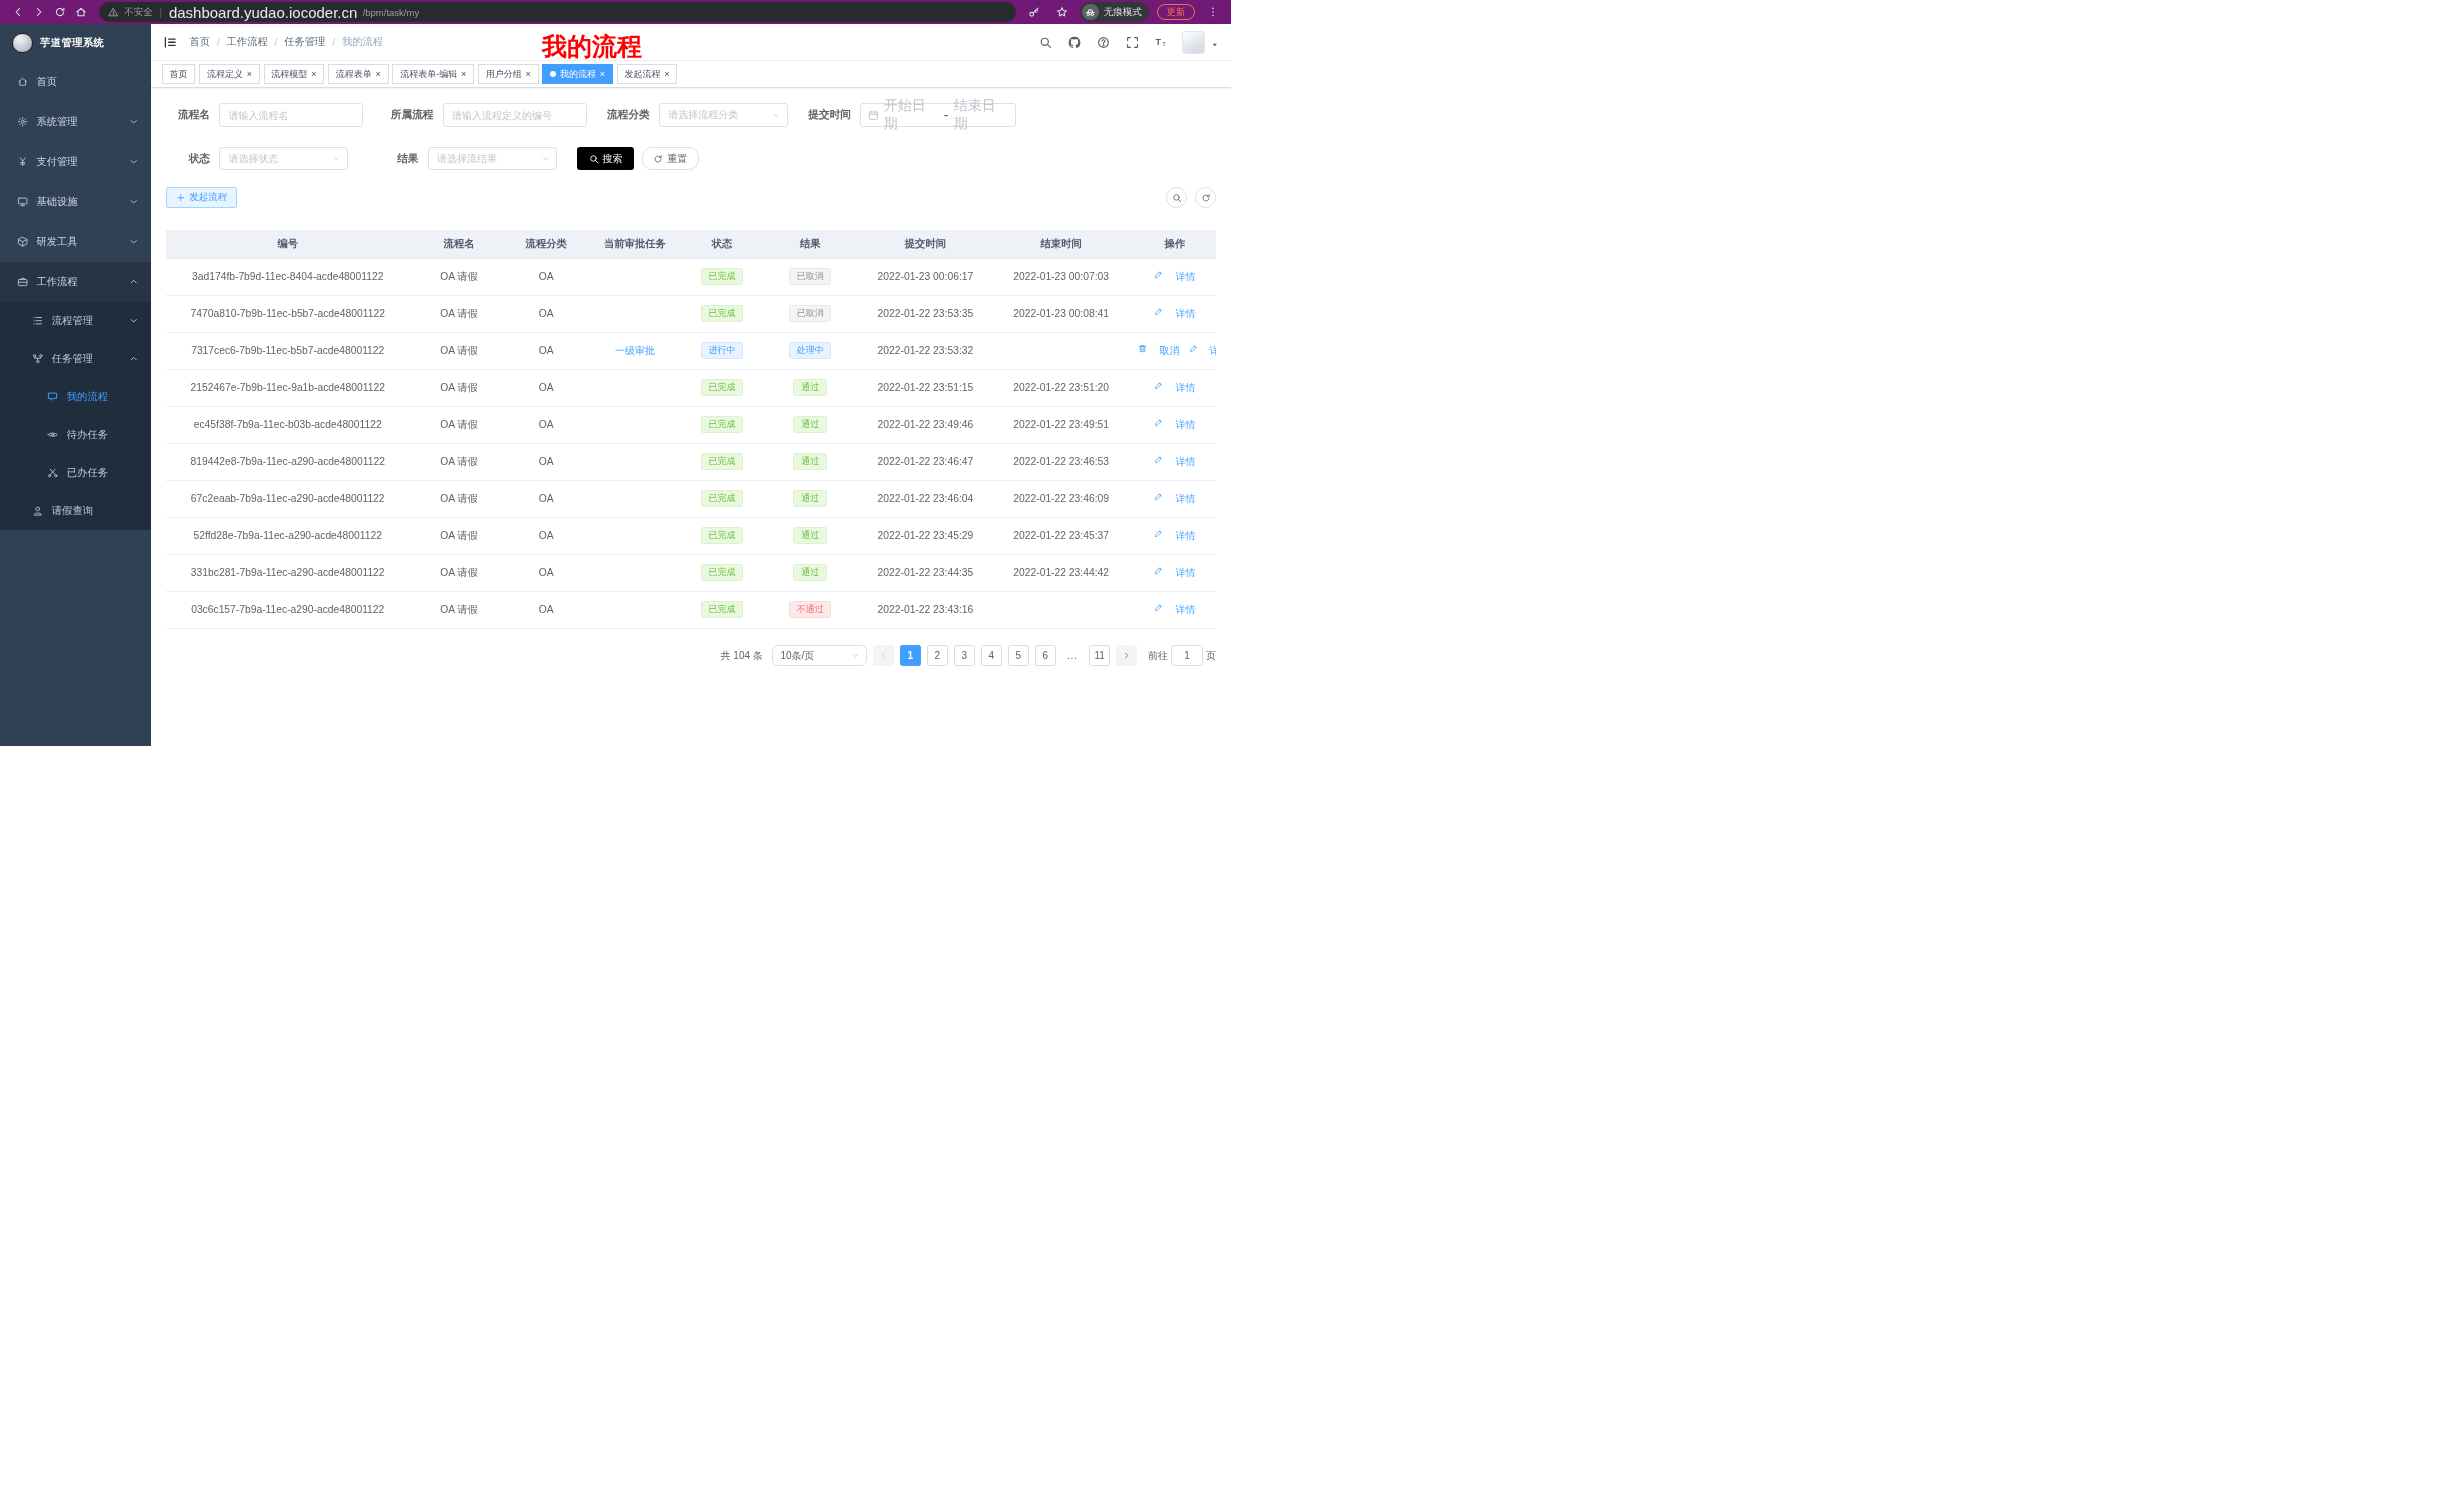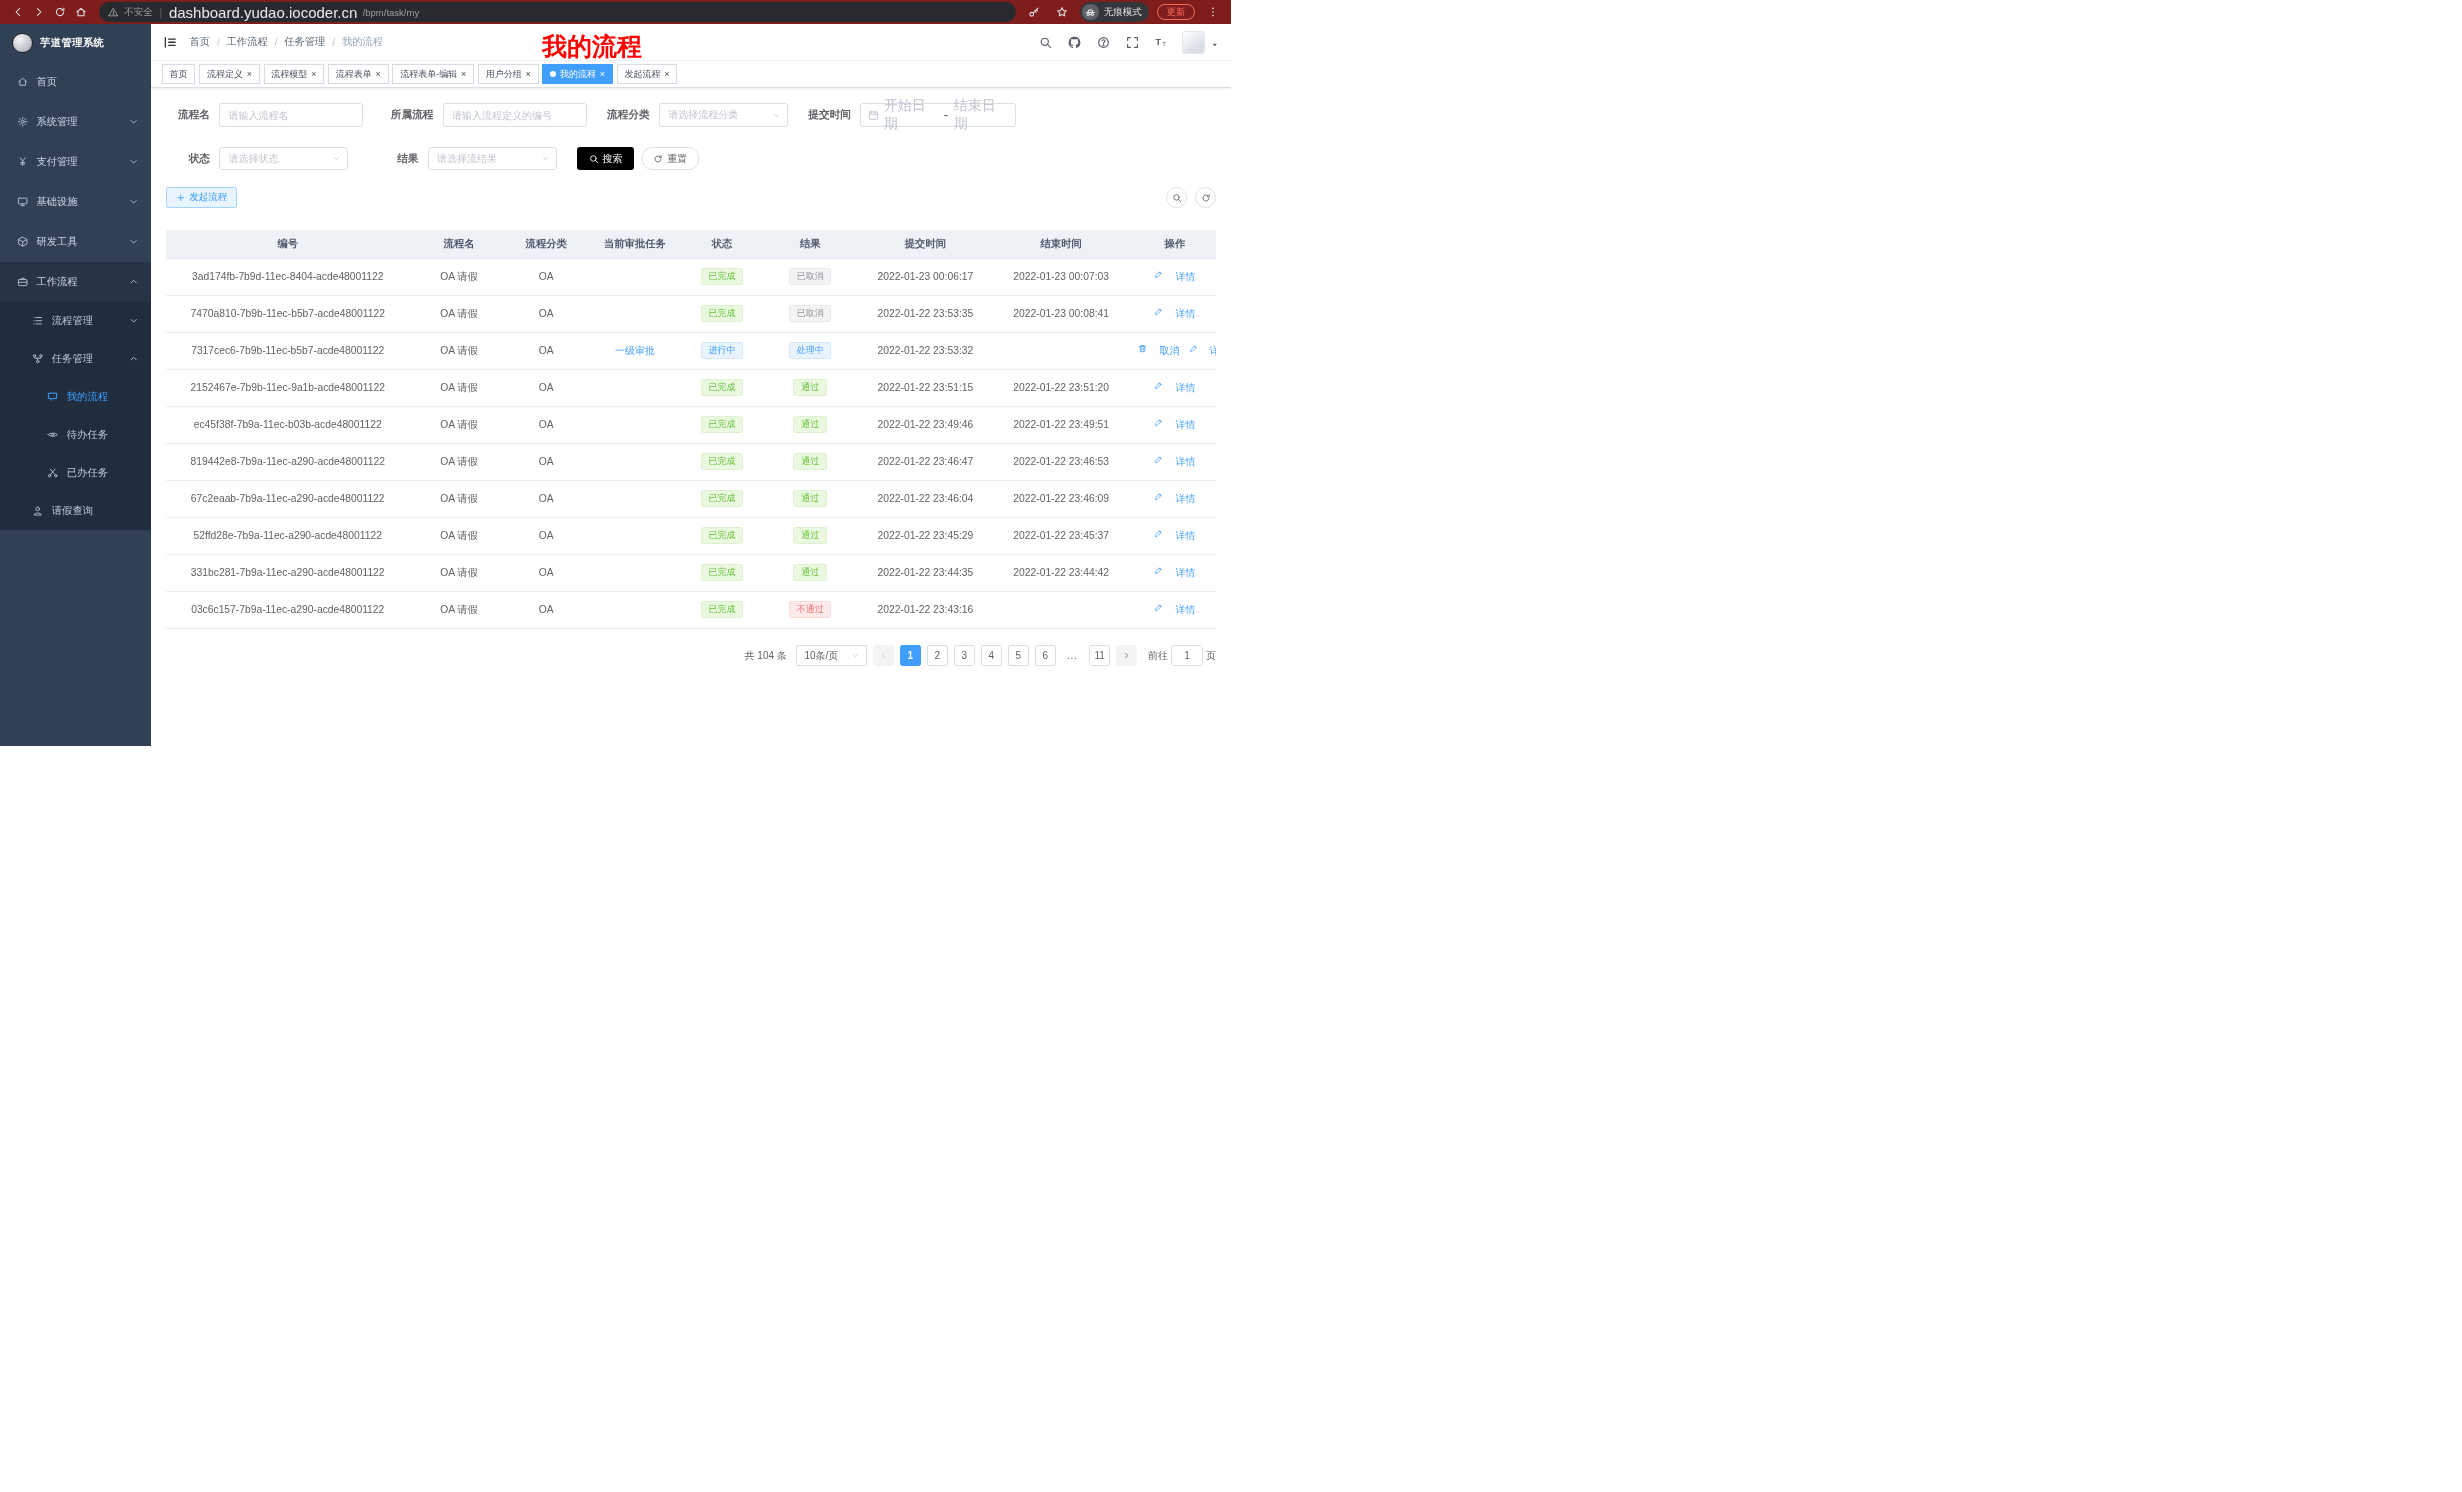--- a/index.html
+++ b/index.html
@@ -6,21 +6,21 @@
   html,body { width:1231px; height:746px; }
   body {
     font-family:"Liberation Sans","DejaVu Sans",sans-serif;
     background:#fff; overflow:hidden; position:relative;
     -webkit-font-smoothing:antialiased;
   }
   .icon { display:inline-flex; width:1em; height:1em; flex:none; }
   .icon svg { width:100%; height:100%; display:block; }
 
   
-  .browser-bar { height:24px; background:#7f1d1d; display:flex; align-items:center; padding:0 7.6px; gap:0; color:#e8eaed; }
+  .browser-bar { height:24px; background:#701a75; display:flex; align-items:center; padding:0 7.6px; gap:0; color:#e8eaed; }
   .bb-btn { width:21px; height:21px; border-radius:50%; display:flex; align-items:center; justify-content:center; color:#dfe1e5; font-size:12px; }
   .omnibox { flex:1; height:20px; margin:0 7.6px; display:flex; align-items:center; gap:5.3px; padding:0 9px; border-radius:10px; background:#292a2d; overflow:hidden; white-space:nowrap; }
   .omnibox .warn { color:#9aa0a6; font-size:10.7px; }
   .sec-label { color:#9aa0a6; font-size:9.5px; }
   .ob-div { color:#5f6368; font-size:10px; margin:0 1.5px; }
   .url-host { color:#e8eaed; font-size:15px;text-align:right; }
   .url-path { color:#9aa0a6; font-size:9.5px; }
   .bb-right { display:flex; align-items:center; gap:7.6px; }
   .incog { display:flex; align-items:center; gap:5.3px; padding:1.5px 7.6px 1.5px 1.5px; border-radius:10.7px; background:#35363a; }
   .incog-circle { width:16.7px; height:16.7px; border-radius:50%; background:#5f6368; display:flex; align-items:center; justify-content:center; color:#fff; font-size:10.7px; }
@@ -101,21 +101,21 @@
   .tag-success { background:#eaf8e0; color:#67c23a; border-color:#dcf1cd; }
   .tag-primary { background:#e8f3fe; color:#409eff; border-color:#d2e8fd; }
   .tag-info    { background:#f4f4f5; color:#909399; border-color:#e9e9eb; }
   .tag-danger  { background:#fde9e9; color:#f56c6c; border-color:#fbdada; }
   .link { color:#409eff; font-size:10px; cursor:pointer; display:inline-flex; align-items:flex-start; gap:12px; }
   .link .icon { font-size:9px; }
   td.op .link { margin:0 4.6px; }
 
   .pagination { margin-top:16.7px; display:flex; align-items:center; justify-content:flex-end; gap:6px; font-size:10px; color:#606266; }
   .pg-total { margin-right:3px; }
-  .pg-select { width:71px; height:21px; border:0.8px solid #dcdfe6; border-radius:1px; display:flex; align-items:center; justify-content:space-between; padding:0 6px 0 7.6px; color:#606266; cursor:pointer; background:#fff; }
+  .pg-select { width:95px; height:21px; border:0.8px solid #dcdfe6; border-radius:6px; display:flex; align-items:center; justify-content:space-between; padding:0 6px 0 7.6px; color:#606266; cursor:pointer; background:#fff; }
   .pg-btn { min-width:21px; height:21px; padding:0 4.6px; border:0.8px solid #d9dce1; border-radius:2.3px; display:flex; align-items:center; justify-content:center; background:#fff; color:#606266; cursor:pointer; font-size:10px; }
   .pg-btn.active { background:#409eff; border-color:#409eff; color:#fff; font-weight:700; cursor:default; }
   .pg-btn.ellipsis { border:none; background:transparent; letter-spacing:0.8px; }
   .pg-nav { background:#f4f4f5; border:none; font-size:9px; }
   .pg-nav.prev { color:#c0c4cc; }
   .pg-goto { display:flex; align-items:center; gap:3px; margin-left:4.6px; }
   .pg-goto input { width:32px; height:21px; border:0.8px solid #dcdfe6; border-radius:3px; text-align:center; font-size:10px; color:#606266; outline:none; font-family:inherit; }
 
   .annotation { position:absolute; left:542px; top:30px; font-size:25px; font-weight:700; color:#ff0000; z-index:60; pointer-events:none; }
 </style>

